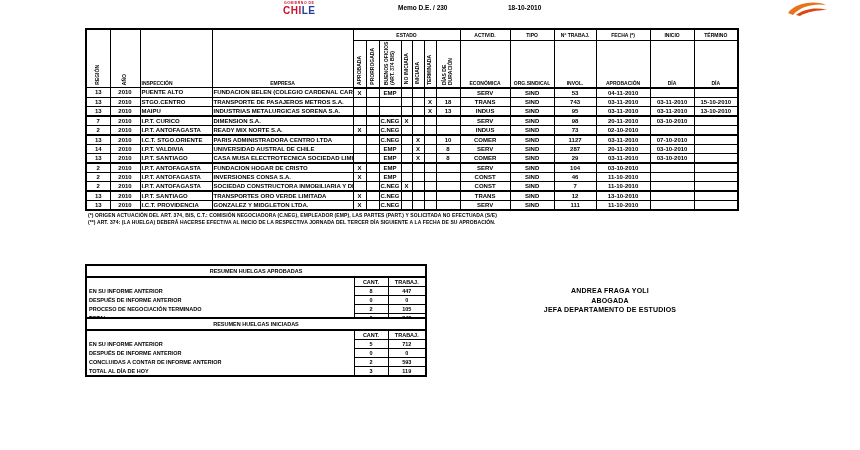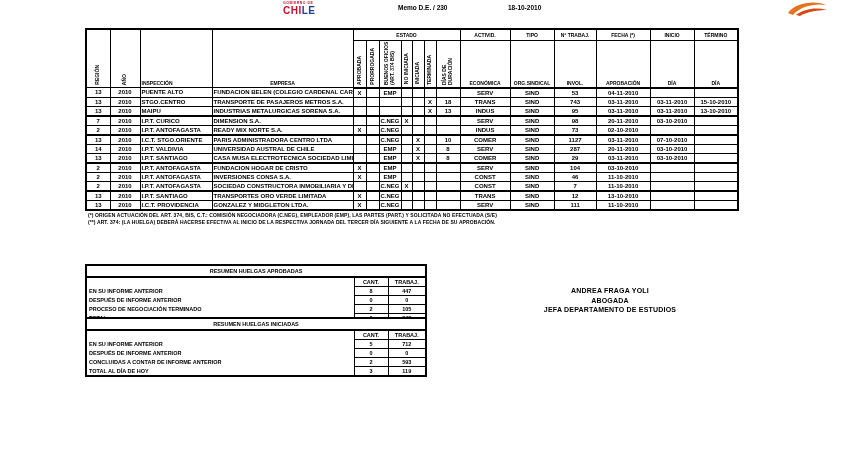--- a/index.html
+++ b/index.html
@@ -1,19 +1,19 @@
 <!DOCTYPE html>
 <html><head>
 <meta charset="utf-8">
 <style>
   html,body{margin:0;padding:0;}
   body{background:#9a9a9a;}
   .sheet{position:relative;width:860px;height:450px;background:#ffffff;font-family:"Liberation Sans",sans-serif;color:#000;overflow:hidden;}
   
-  .gov-logo{position:absolute;left:283px;top:2px;line-height:1;}
+  .gov-logo{position:absolute;left:283px;top:2px;text-align:center;line-height:1;}
   .gov-top{font-size:3.5px;letter-spacing:.5px;color:#c8102e;font-weight:700;}
   .gov-chile{font-size:10px;font-weight:700;letter-spacing:.5px;}
   .gov-chile .r{color:#c8102e;} .gov-chile .b{color:#1f3c9e;}
   .memo-no{position:absolute;left:398px;top:4px;font-size:6.5px;font-weight:700;}
   .memo-date{position:absolute;left:508px;top:4px;font-size:6.5px;font-weight:700;}
   .dt-logo{position:absolute;left:786px;top:0px;}
   
   table{border-collapse:collapse;position:absolute;table-layout:fixed;background:#fff;}
   .main{left:85px;top:28px;width:652px;border:2px solid #000;font-size:6px;font-weight:700;}
   .main th,.main td{border:1px solid #000;padding:0 1px;overflow:hidden;white-space:nowrap;line-height:8px;}

